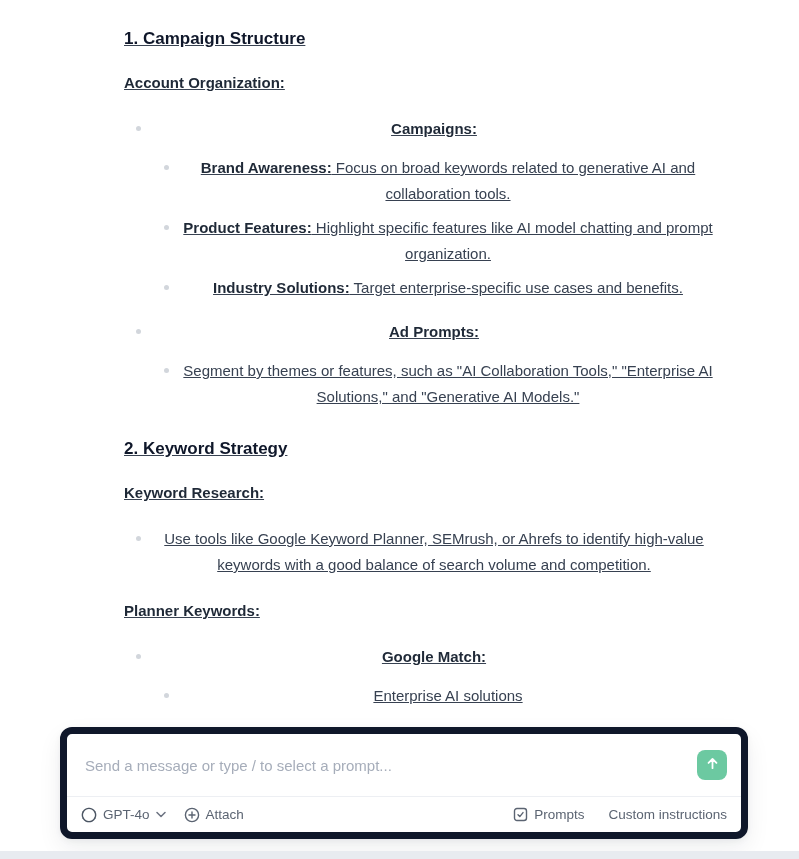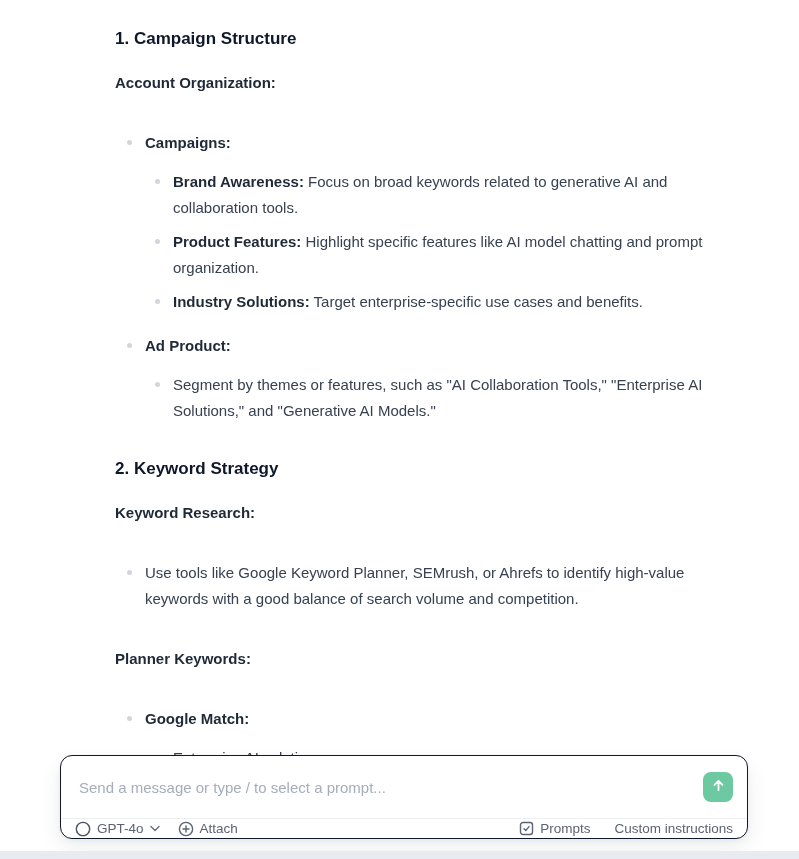--- a/index.html
+++ b/index.html
@@ -8,59 +8,60 @@
     font-family: "Liberation Sans", sans-serif;
     background: #ffffff;
     position: relative;
     overflow: hidden;
     color: #374151;
   }
 
   
   .content {
     position: absolute;
-    top: 0; left: 115px;
+    top: 0; left: 124px;
     width: 590px;
     font-size: 15px;
     line-height: 26px;
+    text-decoration: underline;
   }
   .content h3 {
     font-size: 17px;
     line-height: 22px;
     font-weight: 700;
     color: #0f172a;
     margin: 28px 0 20px;
   }
   .sub {
     font-weight: 700;
     color: #1f2937;
     margin: 19px 0;
     font-size: 15px;
   }
   .li-label { margin: 0; }
   .b { font-weight: 700; color: #1f2937; }
 
   ul { list-style: none; }
-  .lvl1 { margin: 34px 0; padding-left: 12px; }
+  .lvl1 { margin: 20px 0; padding-left: 12px; text-align: center; }
   .lvl1 > li { position: relative; padding-left: 18px; margin: 18px 0; }
   .lvl2 { margin: 13px 0 0; }
   .lvl2 > li { position: relative; padding-left: 28px; margin: 8px 0; }
   .dot {
     position: absolute; left: 0; top: 10px;
     width: 5px; height: 5px; border-radius: 50%;
     background: #d2d6dc;
   }
   .lvl2 .dot { left: 10px; }
 
   
   .composer {
     position: absolute;
     left: 60px; width: 688px; bottom: 20px;
     background: #ffffff;
-    border: 1px solid #0f172a;
+    border: 7px solid #0f172a;
     border-radius: 12px;
     box-shadow: 0 10px 24px rgba(15,23,42,.07), 0 2px 6px rgba(15,23,42,.05);
     overflow: hidden;
   }
   .input-row {
     display: flex; align-items: center;
     height: 62px; padding: 0 14px 0 18px;
   }
   .input-row input {
     flex: 1; border: 0; outline: 0; background: transparent;
@@ -71,21 +72,21 @@
   .send {
     width: 30px; height: 30px; flex: 0 0 30px;
     border: 0; border-radius: 8px;
     background: #6cc9a1;
     display: flex; align-items: center; justify-content: center;
     cursor: pointer;
   }
   .toolbar {
     display: flex; align-items: center; justify-content: space-between;
     border-top: 1px solid #edeff3;
-    height: 20px; padding: 4px 14px;
+    height: 36px; padding: 4px 14px;
   }
   .toolbar .left  { display: flex; align-items: center; gap: 18px; }
   .toolbar .right { display: flex; align-items: center; gap: 24px; }
   .tool {
     display: flex; align-items: center; gap: 6px;
     background: none; border: 0; padding: 0;
     font-family: "Liberation Sans", sans-serif;
     font-size: 13.5px; color: #5b6472;
     cursor: pointer; white-space: nowrap;
   }
@@ -119,21 +120,21 @@
           <span class="b">Product Features:</span><span> Highlight specific features like AI model chatting and prompt organization.</span>
         </li>
         <li>
           <span class="dot"></span>
           <span class="b">Industry Solutions:</span><span> Target enterprise-specific use cases and benefits.</span>
         </li>
       </ul>
     </li>
     <li>
       <span class="dot"></span>
-      <p class="sub li-label">Ad Product:</p>
+      <p class="sub li-label">Ad Prompts:</p>
       <ul class="lvl2">
         <li>
           <span class="dot"></span>
           <span>Segment by themes or features, such as "AI Collaboration Tools," "Enterprise AI Solutions," and "Generative AI Models."</span>
         </li>
       </ul>
     </li>
   </ul>
 
   <h3>2. Keyword Strategy</h3>

